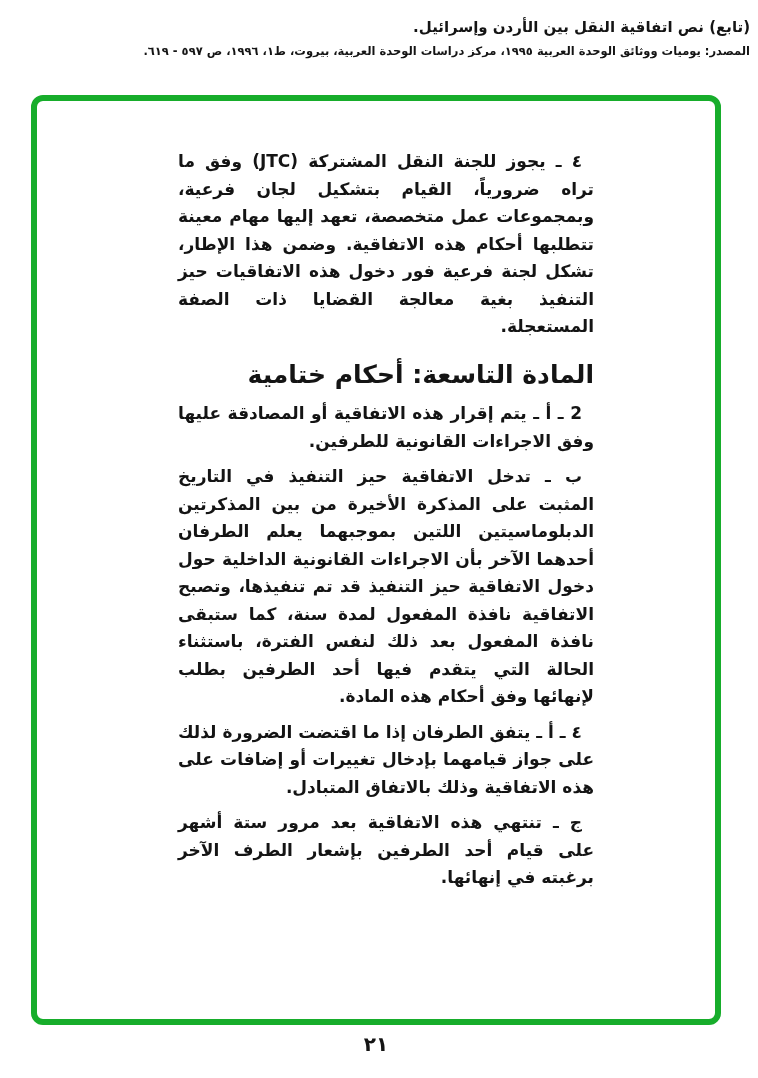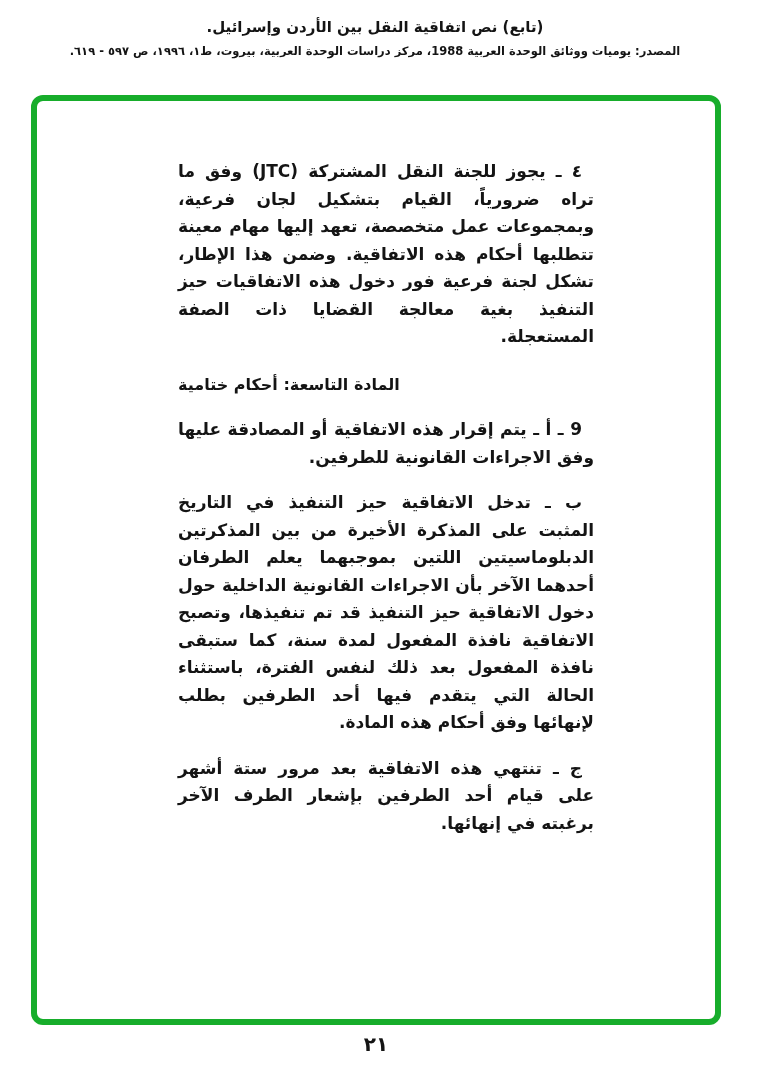--- a/index.html
+++ b/index.html
@@ -15,21 +15,20 @@
     font-family: "DejaVu Sans", sans-serif;
     color: #141414;
     overflow: hidden;
   }
   .page-header {
     position: absolute;
     top: 18px;
     left: 0;
     right: 8px;
     direction: rtl;
-    text-align: center;
   }
   .header-title {
     font-size: 15px;
     font-weight: 700;
     letter-spacing: 0.2px;
     margin: 0 0 8px 0;
   }
   .header-source {
     font-size: 11.5px;
     font-weight: 700;
@@ -51,27 +50,27 @@
     left: 178px;
     top: 140px;
     width: 416px;
     direction: rtl;
     text-align: justify;
     font-size: 17px;
     line-height: 27.5px;
     font-weight: 700;
   }
   .clause {
-    margin: 18px 0 7px 0;
+    margin: 8px 0 7px 0;
     text-indent: 12px;
   }
   .section-heading {
-    font-size: 16px;
+    font-size: 25px;
     font-weight: 700;
-    text-align: left;
+    text-align: right;
     text-indent: 0;
     margin: 20px 0 12px 0;
   }
   .page-number {
     position: absolute;
     top: 1032px;
     left: 0;
     right: 6px;
     text-align: center;
     direction: rtl;
@@ -79,30 +78,31 @@
     font-weight: 700;
   }
 </style>
 </head>
 <body>
 
 <div class="page">
 
   <div class="page-header">
     <p class="header-title">(تابع) نص اتفاقية النقل بين الأردن وإسرائيل.</p>
-    <p class="header-source">المصدر: يوميات ووثائق الوحدة العربية 1988، مركز دراسات الوحدة العربية، بيروت، ط١، ١٩٩٦، ص ٥٩٧ - ٦١٩.</p>
+    <p class="header-source">المصدر: يوميات ووثائق الوحدة العربية ١٩٩٥، مركز دراسات الوحدة العربية، بيروت، ط١، ١٩٩٦، ص ٥٩٧ - ٦١٩.</p>
   </div>
 
   <div class="frame" style="border-color: rgb(23, 173, 43);"></div>
 
   <div class="text-col">
     <p class="clause">٤ ـ يجوز للجنة النقل المشتركة (JTC) وفق ما تراه ضرورياً، القيام بتشكيل لجان فرعية، وبمجموعات عمل متخصصة، تعهد إليها مهام معينة تتطلبها أحكام هذه الاتفاقية. وضمن هذا الإطار، تشكل لجنة فرعية فور دخول هذه الاتفاقيات حيز التنفيذ بغية معالجة القضايا ذات الصفة المستعجلة.</p>
 
     <p class="section-heading">المادة التاسعة: أحكام ختامية</p>
 
-    <p class="clause">9 ـ أ ـ يتم إقرار هذه الاتفاقية أو المصادقة عليها وفق الاجراءات القانونية للطرفين.</p>
+    <p class="clause">2 ـ أ ـ يتم إقرار هذه الاتفاقية أو المصادقة عليها وفق الاجراءات القانونية للطرفين.</p>
     <p class="clause">ب ـ تدخل الاتفاقية حيز التنفيذ في التاريخ المثبت على المذكرة الأخيرة من بين المذكرتين الدبلوماسيتين اللتين بموجبهما يعلم الطرفان أحدهما الآخر بأن الاجراءات القانونية الداخلية حول دخول الاتفاقية حيز التنفيذ قد تم تنفيذها، وتصبح الاتفاقية نافذة المفعول لمدة سنة، كما ستبقى نافذة المفعول بعد ذلك لنفس الفترة، باستثناء الحالة التي يتقدم فيها أحد الطرفين بطلب لإنهائها وفق أحكام هذه المادة.</p>
+    <p class="clause">٤ ـ أ ـ يتفق الطرفان إذا ما اقتضت الضرورة لذلك على جواز قيامهما بإدخال تغييرات أو إضافات على هذه الاتفاقية وذلك بالاتفاق المتبادل.</p>
     <p class="clause">ج ـ تنتهي هذه الاتفاقية بعد مرور ستة أشهر على قيام أحد الطرفين بإشعار الطرف الآخر برغبته في إنهائها.</p>
   </div>
 
   <div class="page-number">٢١</div>
 
 </div>
 
 </body></html>

